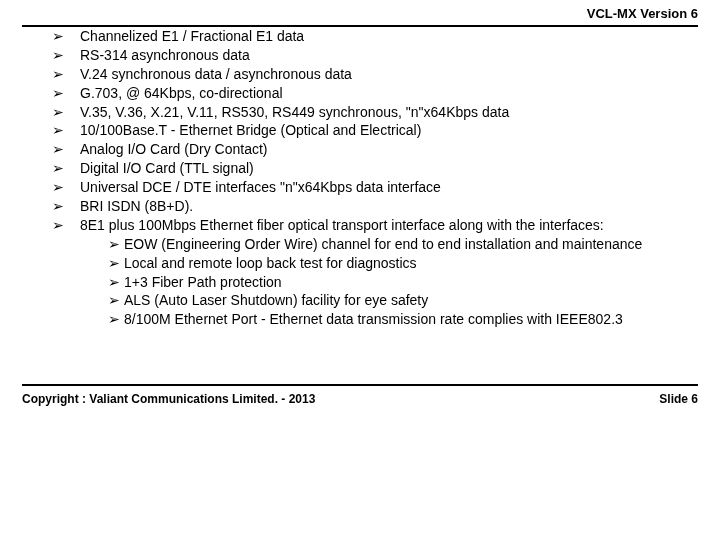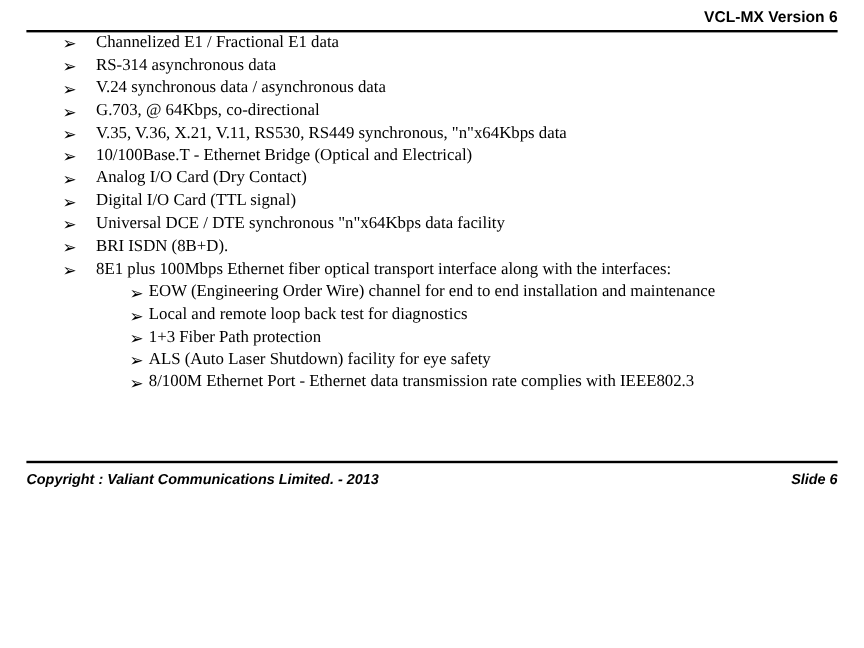--- a/index.html
+++ b/index.html
@@ -41,21 +41,20 @@
     line-height: 1.35;
     margin-bottom: 0px;
   }
   .bullet {
     width: 28px;
     flex: 0 0 28px;
     font-family: "Arial", sans-serif;
   }
   .text {
     flex: 1;
-    font-family: Liberation Serif, serif;
   }
   .sublist {
     margin-left: 56px;
     margin-top: 0px;
   }
   .subitem {
     display: flex;
     font-size: 14px;
     line-height: 1.35;
   }
@@ -67,21 +66,20 @@
     position: absolute;
     bottom: 18px;
     left: 22px;
     right: 22px;
     border-top: 2px solid #000;
     padding-top: 6px;
     font-weight: bold;
     font-size: 12px;
     display: flex;
     justify-content: space-between;
-    font-style: italic;
   }
 </style>
 </head>
 <body>
 
 <div class="slide">
 
   <div class="header">
     <span>VCL-MX Version 6</span>
   </div>
@@ -115,21 +113,21 @@
     <div class="item">
         <span class="bullet">➢</span>
         <span class="text">Analog I/O Card (Dry Contact)</span>
       </div>
     <div class="item">
         <span class="bullet">➢</span>
         <span class="text">Digital I/O Card (TTL signal)</span>
       </div>
     <div class="item">
         <span class="bullet">➢</span>
-        <span class="text">Universal DCE / DTE synchronous "n"x64Kbps data facility</span>
+        <span class="text">Universal DCE / DTE interfaces "n"x64Kbps data interface</span>
       </div>
     <div class="item">
         <span class="bullet">➢</span>
         <span class="text">BRI ISDN (8B+D).</span>
       </div>
     <div class="item">
         <span class="bullet">➢</span>
         <span class="text">8E1 plus 100Mbps Ethernet fiber optical transport interface along with the interfaces:</span>
       </div>
 

